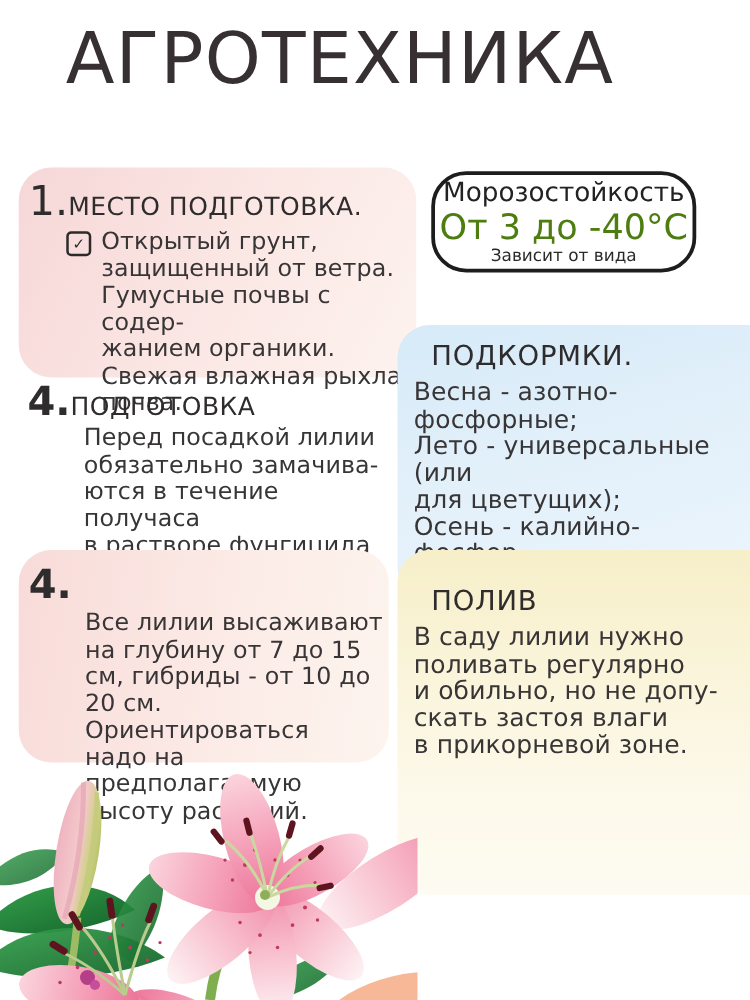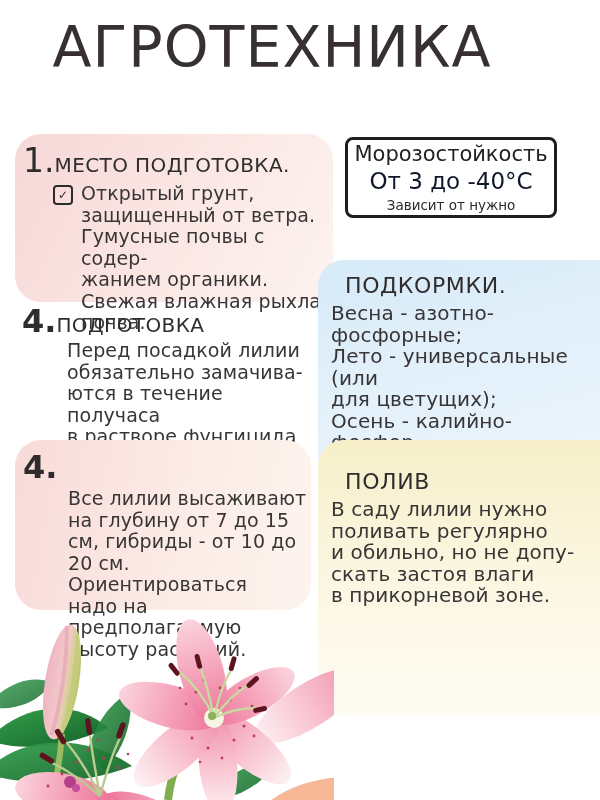--- a/index.html
+++ b/index.html
@@ -11,21 +11,21 @@
     position:absolute;top:14px;left:0;width:544px;text-align:center;
     font-size:57px;font-weight:400;letter-spacing:1px;color:#363032;white-space:nowrap;
   }
   
   .rounded-box{position:absolute;box-sizing:border-box;}
   .box-place{
     left:15px;top:134px;width:318px;height:168px;border-radius:26px;
     background:linear-gradient(118deg,#f6d7d7 0%,#fbe8e5 55%,#fdf3ef 100%);
   }
   .box-frost{
-    left:345px;top:137px;width:212px;height:81px;border-radius:8px;
+    left:345px;top:137px;width:212px;height:81px;border-radius:28px;
     background:#ffffff;border:3px solid #1d1d1d;
     display:flex;flex-direction:column;align-items:center;justify-content:center;
   }
   .box-feeding{
     left:318px;top:260px;width:282px;height:220px;border-radius:26px 0 0 26px;
     background:linear-gradient(165deg,#d6eaf8 0%,#e2f0fa 45%,#ecf5fc 100%);
   }
   .box-planting{
     left:15px;top:440px;width:296px;height:170px;border-radius:26px;
     background:linear-gradient(100deg,#f8dbd9 0%,#fcece7 60%,#fdf4ee 100%);
@@ -54,21 +54,21 @@
     border:2.2px solid #2c2a2b;border-radius:4px;
     display:flex;align-items:center;justify-content:center;
     font-size:12px;font-weight:bold;color:#2c2a2b;line-height:1;
   }
   .prep-pad .sec-head{margin-left:7px;}
   .indent-body{margin:2px 0 0 52px;}
   .feeding-pad{padding:13px 6px 0 13px;}
   .yellow-pad{padding:12px 6px 0 13px;}
   .watering-gap{margin-top:17px;}
   .frost-title{font-size:21px;color:#222;line-height:25px;}
-  .frost-range{font-size:23px;color:#0f172a;line-height:29px;}
+  .frost-range{font-size:28px;color:#4d7c0f;line-height:29px;}
   .frost-note{font-size:13.5px;color:#2a2a2a;line-height:18px;}
   .lily-photo{position:absolute;left:0;top:606px;width:334px;height:194px;}
 </style>
 </head>
 <body>
 
 <div class="canvas">
 
   <div class="page-title">АГРОТЕХНИКА</div>
 
@@ -86,21 +86,21 @@
 жанием органики.
 Свежая влажная рыхлая
 почва.</div>
       </div>
     </div>
   </div>
 
   <div class="rounded-box box-frost">
     <div class="frost-title">Морозостойкость</div>
     <div class="frost-range">От 3 до -40°С</div>
-    <div class="frost-note">Зависит от нужно</div>
+    <div class="frost-note">Зависит от вида</div>
   </div>
 
   <div class="rounded-box box-feeding">
     <div class="feeding-pad">
       <div class="r-head">ПОДКОРМКИ.</div>
       <div class="r-body">Весна - азотно-фосфорные;
 Лето - универсальные (или
 для цветущих);
 Осень - калийно-фосфор-
 ные. Также подходит

